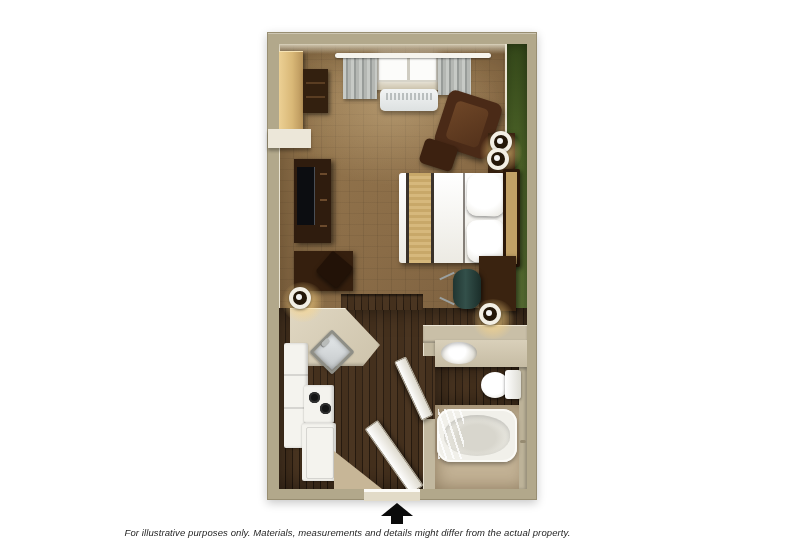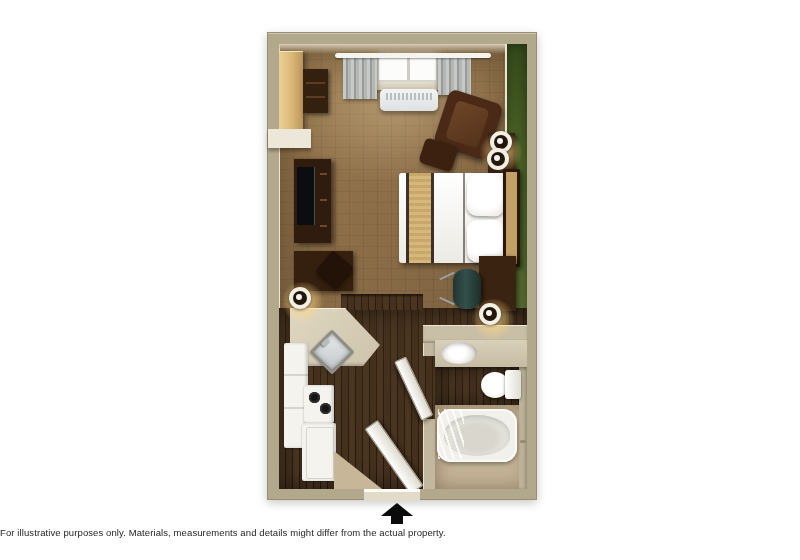--- a/index.html
+++ b/index.html
@@ -41,22 +41,22 @@
     content:"";position:absolute;left:3px;top:3px;width:6px;height:6px;
     border-radius:50%;background:#ffffff;opacity:0.95;
   }
   .glow{
     width:44px;height:40px;border-radius:50%;
     background:radial-gradient(circle, rgba(255,219,140,0.85) 0%, rgba(255,214,130,0.35) 45%, transparent 72%);
     pointer-events:none;
   }
   .whitebox{background:#f4f3ee;box-shadow:inset -2px 0 3px rgba(0,0,0,0.18), 0 1px 2px rgba(0,0,0,0.3);}
   #caption{
-    left:0;top:527px;width:695px;text-align:left;
-    font-size:9.5px;color:#1e1e1e;letter-spacing:0.1px;
+    left:0;top:527px;width:695px;text-align:center;
+    font-size:9.5px;color:#1e1e1e;letter-spacing:0.1px;font-style:italic;
   }
   
   #arrow-head{
     left:381px;top:503px;width:0;height:0;
     border-left:16px solid transparent;border-right:16px solid transparent;
     border-bottom:13px solid #0a0a0a;
   }
   #arrow-stem{left:391px;top:515px;width:12px;height:9px;background:#0a0a0a;}
 </style>
 </head>

